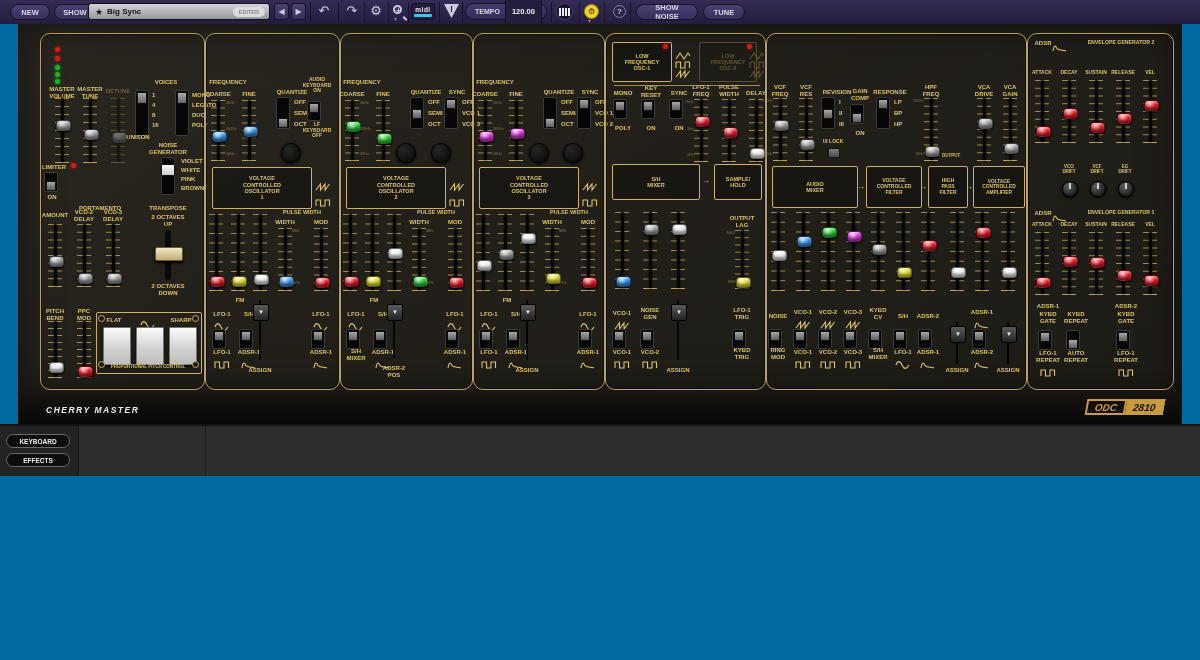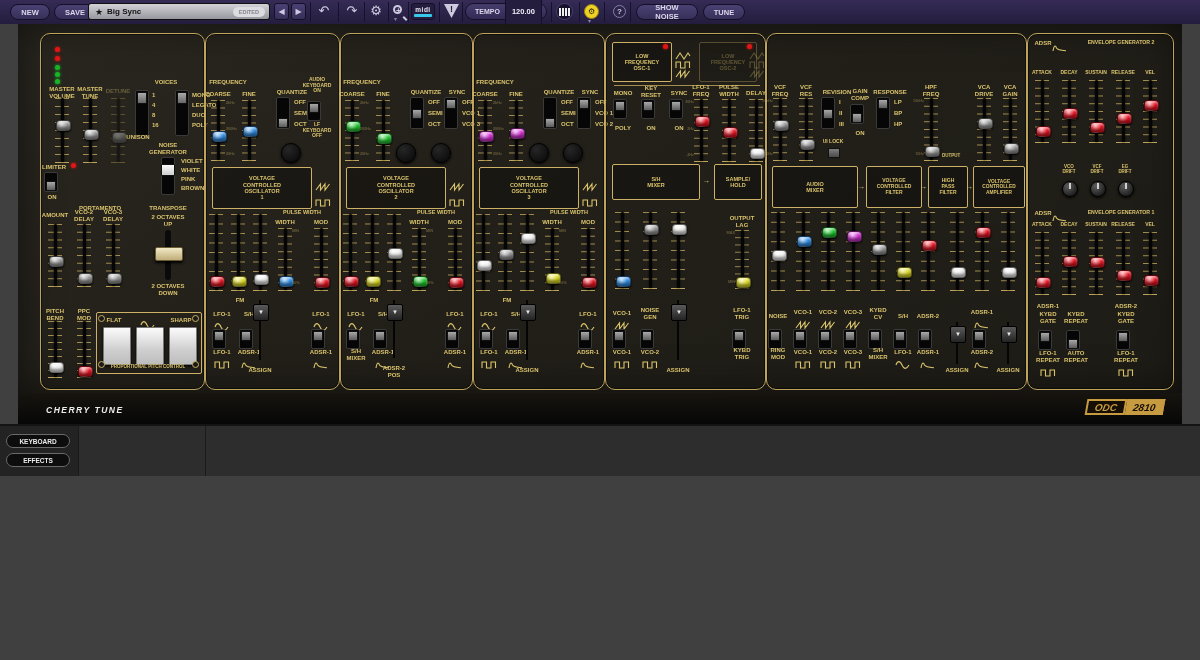--- a/index.html
+++ b/index.html
@@ -1,16 +1,16 @@
 <!DOCTYPE html>
 <html><head>
 <meta charset="utf-8">
 <style>
 html,body{margin:0;padding:0;background:#000;}
-#screen{position:relative;width:1200px;height:660px;background:#404040;overflow:hidden;
+#screen{position:relative;width:1200px;height:660px;background:#0369a1;overflow:hidden;
   font-family:"Liberation Sans",sans-serif;-webkit-font-smoothing:antialiased;}
 
 #toolbar{position:absolute;left:0;top:0;width:1200px;height:24px;
   background:linear-gradient(#352b55,#241d3e);}
 .tb{position:absolute;box-sizing:border-box;}
 .pill{background:linear-gradient(#4a4173,#363059);border:1px solid #151027;border-radius:9px;
   color:#dcd7ea;font-weight:bold;font-size:7.5px;display:flex;align-items:center;justify-content:center;}
 .tb-sep{position:absolute;top:2px;width:1px;height:20px;background:#171130;}
 #preset{left:88px;top:3px;width:182px;height:17px;border-radius:3px;
   background:linear-gradient(#d2d2d7,#97979f);border:1px solid #101010;display:flex;align-items:center;}
@@ -111,21 +111,21 @@
 .tab{position:absolute;left:6px;width:64px;height:14px;border-radius:7px;background:#0d0d0d;border:1px solid #6a6a6a;
   color:#ececec;font-size:6.5px;font-weight:bold;display:flex;align-items:center;justify-content:center;}
 </style>
 </head>
 <body>
 
 <div id="screen">
 
   <div id="toolbar">
     <button class="tb pill" style="left:10px;top:4px;width:40px;height:16px;">NEW</button>
-    <button class="tb pill" style="left:54px;top:4px;width:42px;height:16px;">SAVE</button>
+    <button class="tb pill" style="left:54px;top:4px;width:42px;height:16px;">SHOW</button>
     <div class="tb" id="preset">
       <span class="star">★</span>
       <span class="pname">Big Sync</span>
       <span id="edited">EDITED</span>
     </div>
     <button class="tb navarr" style="left:274px;top:3px;width:15px;height:17px;">◀</button>
     <button class="tb navarr" style="left:291px;top:3px;width:15px;height:17px;">▶</button>
     <div class="tb-sep" style="left:310px;"></div>
     <span class="tb glyphbtn" style="left:316px;top:4px;width:16px;">↶</span>
     <div class="tb-sep" style="left:338px;"></div>
@@ -1487,21 +1487,21 @@
       <div class="plbl" style="font-size: 6px; top: 350px; left: 1126px; transform: translateX(-50%);">
         <div>LFO-1</div>
         <div>REPEAT</div>
       </div>
       <div class="wave" style="left: 1118px; top: 364px;"><svg width="16" height="10" viewBox="0 0 16 10">
           <path d="M1,8 L1,2 L5.5,2 L5.5,8 L10,8 L10,2 L14.5,2 L14.5,8" fill="none" stroke="#d9c36c" stroke-width="1.1"></path>
         </svg></div>
     </div>
 
   <div id="bezel">
-    <span id="logo">CHERRY TUNE</span>
+    <span id="logo">CHERRY MASTER</span>
     <span id="odc">
       <span class="o1">ODC</span>
       <span class="o2">2810</span>
     </span>
   </div>
 
   <div id="fxbar">
     <div id="tabzone">
       <button class="tab" style="top:8px;">KEYBOARD</button>
       <button class="tab" style="top:27px;">EFFECTS</button>

